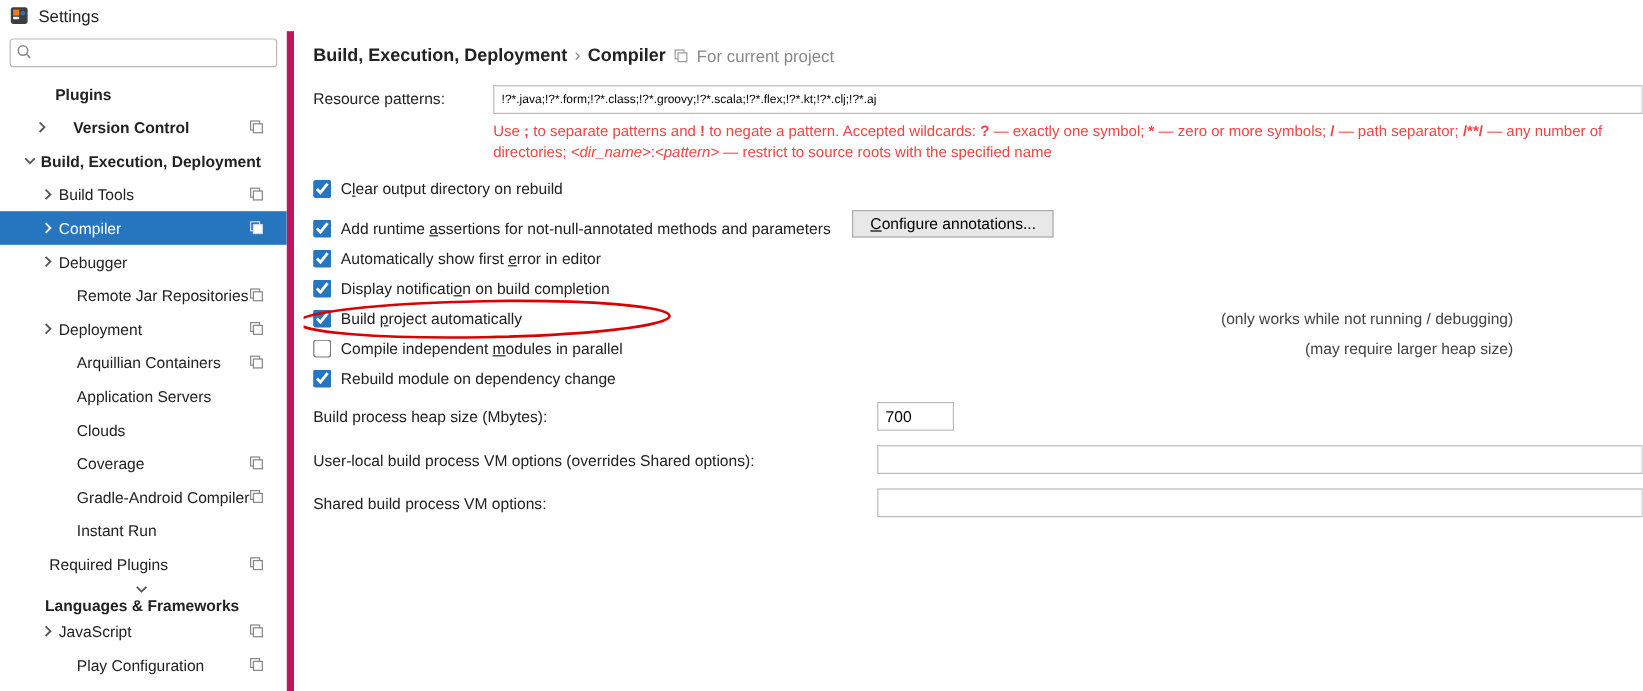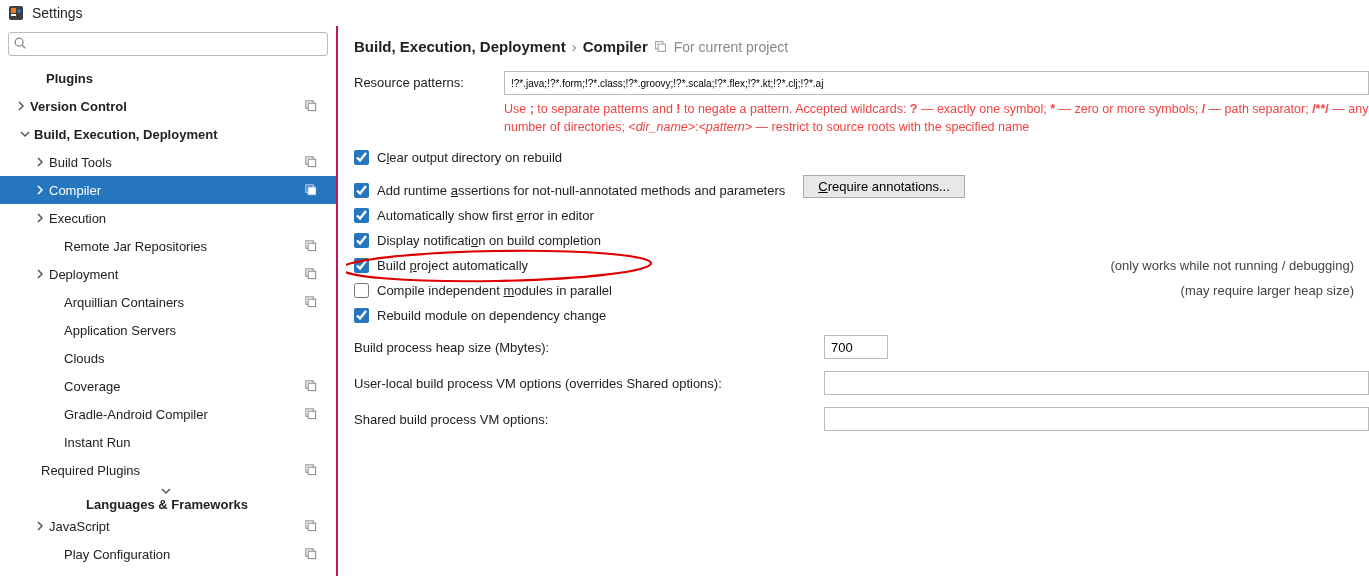--- a/index.html
+++ b/index.html
@@ -23,22 +23,22 @@
       width: 16px; height: 16px;
       display: inline-flex; align-items: center; justify-content: center;
     }
     .app-icon svg { width: 16px; height: 16px; }
     .titlebar-text { font-size: 14px; }
     .main {
       display: flex;
       height: 550px;
     }
     .sidebar {
-      width: 338px;
-      border-right: 2px solid #be185d;
+      width: 245px;
+      border-right: 6px solid #be185d;
       display: flex;
       flex-direction: column;
     }
     .search-wrap {
       padding: 6px 8px;
     }
     .search-box {
       position: relative;
       border: 1px solid #bbb;
       border-radius: 3px;
@@ -220,21 +220,21 @@
             </svg>
         </span>
         <input type="text" placeholder="" style="">
       </div>
     </div>
     <div class="tree" id="tree">
         <div class="tree-item bold" style="padding-left: 30px;">
           <span class="chevron"></span>
           <span class="label">Plugins</span>
         </div>
-        <div class="tree-item bold" style="padding-left: 14px;">
+        <div class="tree-item bold" style="padding-left: 28px; gap: 17px;">
           <span class="chevron">
             <svg viewBox="0 0 10 10">
               <path d="M3 1 L7 5 L3 9" fill="none" stroke="currentColor" stroke-width="1.5"></path>
             </svg>
           </span>
           <span class="label">Version Control</span>
           <span class="copy-icon"><svg viewBox="0 0 14 14" fill="none" stroke="currentColor" stroke-width="1.1">
               <rect x="2" y="2" width="8" height="8"></rect>
               <rect x="4.5" y="4.5" width="8" height="8" fill="#fff"></rect>
             </svg></span>
@@ -270,21 +270,21 @@
               <rect x="2" y="2" width="8" height="8"></rect>
               <rect x="4.5" y="4.5" width="8" height="8" fill="#fff"></rect>
             </svg></span>
         </div>
         <div class="tree-item" style="padding-left: 33px;">
           <span class="chevron">
             <svg viewBox="0 0 10 10">
               <path d="M3 1 L7 5 L3 9" fill="none" stroke="currentColor" stroke-width="1.5"></path>
             </svg>
           </span>
-          <span class="label">Execution</span>
+          <span class="label">Debugger</span>
         </div>
         <div class="tree-item" style="padding-left: 48px;">
           <span class="chevron"></span>
           <span class="label">Remote Jar Repositories</span>
           <span class="copy-icon"><svg viewBox="0 0 14 14" fill="none" stroke="currentColor" stroke-width="1.1">
               <rect x="2" y="2" width="8" height="8"></rect>
               <rect x="4.5" y="4.5" width="8" height="8" fill="#fff"></rect>
             </svg></span>
         </div>
         <div class="tree-item" style="padding-left: 33px;">
@@ -398,21 +398,21 @@
 
     <div class="check-block">
       <div class="check-row">
         <input type="checkbox" checked="" style="">
         <span class="chk-label"><span>C</span><span class="u">l</span><span>ear output directory on rebuild</span></span>
       </div>
 
       <div class="check-row">
         <input type="checkbox" checked="" style="">
         <span class="chk-label"><span>Add runtime </span><span class="u">a</span><span>ssertions for not-null-annotated methods and parameters</span></span>
-        <button class="btn"><span class="u">C</span><span>require annotations...</span></button>
+        <button class="btn"><span class="u">C</span><span>onfigure annotations...</span></button>
       </div>
 
       <div class="check-row">
         <input type="checkbox" checked="" style="">
         <span class="chk-label"><span>Automatically show first </span><span class="u">e</span><span>rror in editor</span></span>
       </div>
 
       <div class="check-row">
         <input type="checkbox" checked="" style="">
         <span class="chk-label"><span>Display notificati</span><span class="u">o</span><span>n on build completion</span></span>

